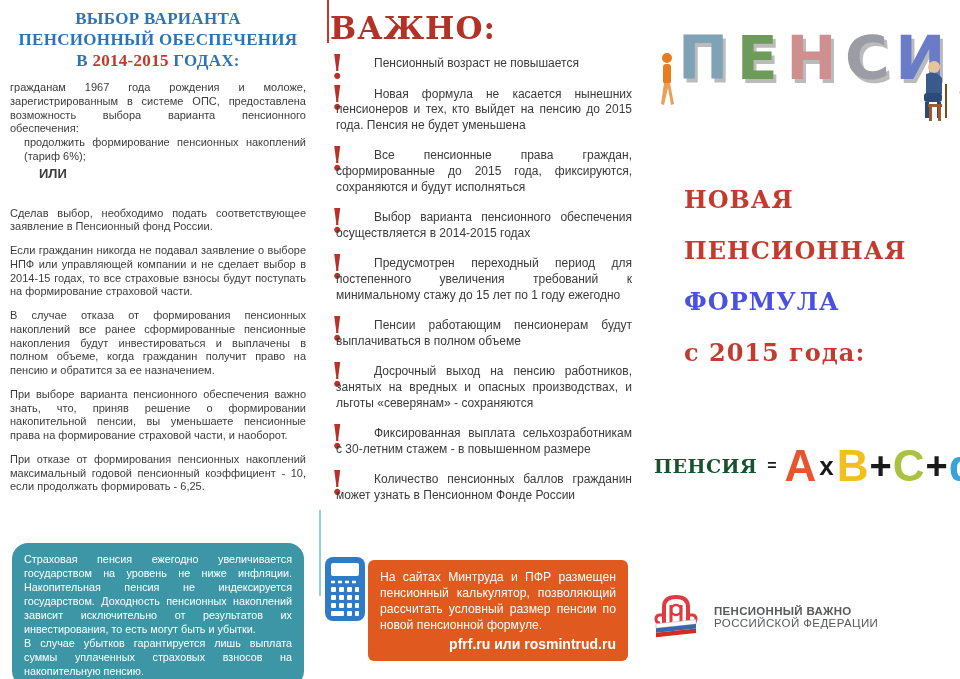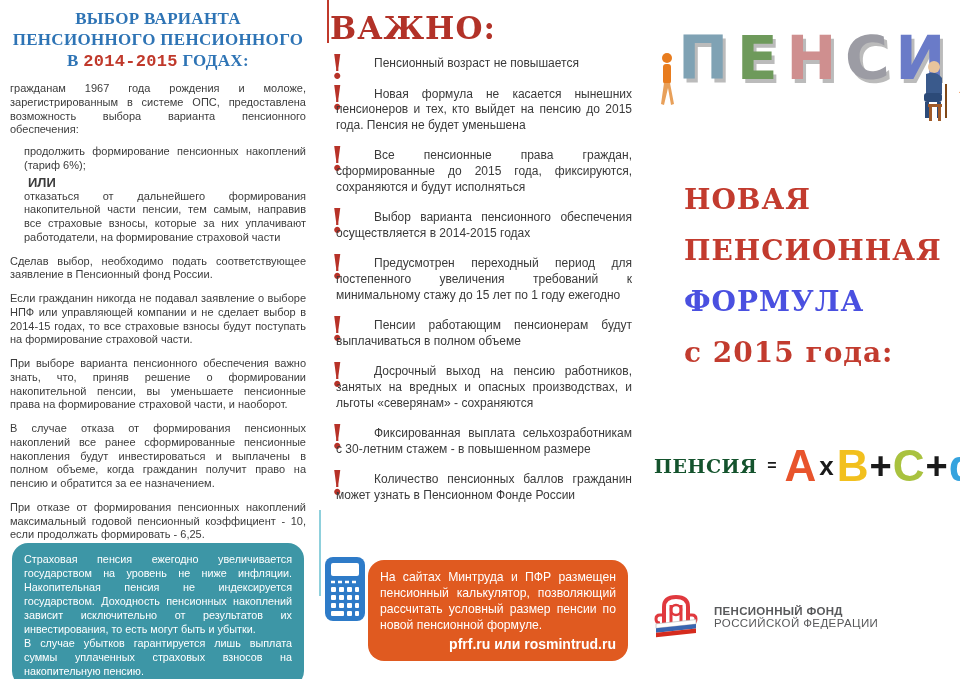--- a/index.html
+++ b/index.html
@@ -6,57 +6,57 @@
   html,body { background:#888; }
   #page {
     position:relative; width:960px; height:679px; background:#ffffff;
     font-family:"Liberation Sans", sans-serif; color:#3c3c3c; overflow:hidden;
     margin:0 auto;
   }
   
   .col-left { position:absolute; left:10px; top:8px; width:296px; height:663px; }
   .l-title { text-align:center; font-family:"Liberation Serif", serif; font-weight:bold;
              font-size:17px; line-height:21px; color:#2e74b5; letter-spacing:.3px; margin-bottom:10px; }
-  .l-title .years { color:#c0392b;font-family:Liberation Mono, monospace; }
+  .l-title .years { color:#c0392b; }
   .body-par { font-size:11px; line-height:1.25; text-align:justify; color:#3c3c3c; margin-bottom:10px; }
-  .intro { margin-bottom:8px; }
+  .intro { margin-bottom:0; }
   .options { margin-left:14px; }
   .opt { font-size:11px; line-height:1.25; text-align:justify; margin-bottom:2px; }
-  .or-word { font-weight:bold; font-size:13px; margin:2px 0 0 4px; }
+  .or-word { font-weight:bold; font-size:13px; margin:2px 0 0 15px; }
   .note-box { position:absolute; left:2px; top:535px; width:292px;
               background:#3d96a6; border-radius:16px; padding:9px 12px;
               color:#fff; font-size:10.8px; line-height:1.3; text-align:justify; }
   
   .col-mid { position:absolute; left:330px; top:8px; width:302px; height:663px; }
   .m-title { font-family:"DejaVu Serif", serif; font-weight:bold;
              font-size:31px; line-height:40px; color:#b23228; letter-spacing:1px; margin-bottom:8px; }
   .item { position:relative; margin-bottom:15px; }
   .item p { font-size:12px; line-height:1.3; text-align:justify; text-indent:38px;
             padding-left:6px; color:#3a3a3a; position:relative; z-index:1; }
   .bang { position:absolute; left:0; top:-5px; z-index:0; color:#b73228;
           font-family:"DejaVu Serif", serif; font-weight:bold; font-size:33px; line-height:1; }
   .info-box { position:absolute; left:38px; top:552px; width:260px;
-              background:#e05a20; border-radius:16px; padding:9px 12px 7px;
+              background:#e05a20; border-radius:6px; padding:9px 12px 7px;
               color:#fff; font-size:12.2px; line-height:1.32; text-align:justify; }
   .info-links { text-align:right; font-weight:bold; font-size:14px; margin-top:2px; }
   .calc-icon { position:absolute; left:-6px; top:548px; }
   
   .col-right { position:absolute; left:652px; top:8px; width:302px; height:663px; }
   .artwork { position:relative; height:120px; white-space:nowrap; }
   .ltr { display:inline-block; font-family:"DejaVu Sans", sans-serif; font-weight:bold;
          font-size:60px; line-height:100px; text-shadow:3px 4px 0 rgba(60,60,60,.35); }
   .ltr-p { color:#7fa2b4; margin-left:26px; }
   .ltr-e { color:#6e9a5b; margin-left:4px; }
   .ltr-n { color:#cf8f8f; margin-left:4px; }
   .ltr-s { color:#9c9ca4; margin-left:4px; transform:rotate(-4deg); }
   .ltr-i { color:#6a7bc8; margin-left:2px; }
   .ltr-ya { color:#ee7623; font-size:80px; margin-left:4px; vertical-align:-14px; text-shadow:none; }
   .fig { position:absolute; }
   .headline { position:absolute; left:32px; top:166px; font-family:"DejaVu Serif", serif;
-              font-weight:bold; font-size:28px; line-height:51px; letter-spacing:1px; }
+              font-weight:bold; font-size:24px; line-height:51px; letter-spacing:1px; }
   .hl-red { color:#c23b2e; } .hl-blue { color:#4a50e0; }
   .formula { position:absolute; left:2px; top:436px; display:flex; align-items:center; }
   .f-label { font-family:"DejaVu Serif", serif; font-weight:bold; font-size:19px;
              color:#14532d; letter-spacing:.5px; }
   .f-eq  { font-weight:bold; font-size:16px; color:#1a1a1a; margin:0 8px 0 10px; }
   .f-big { font-weight:bold; font-size:44px; line-height:44px; }
   .f-a { color:#e8542c; } .f-b { color:#f2c01e; } .f-c { color:#a9c23f; } .f-d { color:#36a3de; }
   .f-mul { font-weight:bold; font-size:26px; color:#1a1a1a; margin:0 3px; }
   .f-plus { font-weight:bold; font-size:38px; color:#1a1a1a; margin:0 1px; }
   .logo { position:absolute; left:2px; top:585px; display:flex; align-items:center; }
@@ -68,37 +68,36 @@
   .fold-teal { position:absolute; left:319px; top:510px; width:2px; height:86px; background:#8fd0dc; }
 </style>
 </head>
 <body>
 
 <div id="page">
 
   <div class="col-left">
     <div class="l-title">
       <div>ВЫБОР ВАРИАНТА</div>
-      <div>ПЕНСИОННОГО ПЕНСИОННОГО</div>
+      <div>ПЕНСИОННЫЙ ОБЕСПЕЧЕНИЯ</div>
       <div>
         <span>В</span>
         <span class="years">2014-2015</span>
         <span>ГОДАХ:</span>
       </div>
     </div>
     <p class="body-par intro">гражданам 1967 года рождения и моложе, зарегистрированным в системе ОПС, предоставлена возможность выбора варианта пенсионного обеспечения:</p>
     <div class="options">
       <p class="opt">продолжить формирование пенсионных накоплений (тариф 6%);</p>
       <p class="or-word">ИЛИ</p>
-      <p class="opt">отказаться от дальнейшего формирования накопительной части пенсии, тем самым, направив все страховые взносы, которые за них уплачивают работодатели, на формирование страховой части</p>
-    </div>
-    <p class="body-par" style="margin-top:10px">Сделав выбор, необходимо подать соответствующее заявление в Пенсионный фонд России.</p>
+    </div>
+    <p class="body-par" style="margin-top:26px">Сделав выбор, необходимо подать соответствующее заявление в Пенсионный фонд России.</p>
     <p class="body-par">Если гражданин никогда не подавал заявление о выборе НПФ или управляющей компании и не сделает выбор в 2014-15 годах, то все страховые взносы будут поступать на формирование страховой части.</p>
+    <p class="body-par">В случае отказа от формирования пенсионных накоплений все ранее сформированные пенсионные накопления будут инвестироваться и выплачены в полном объеме, когда гражданин получит право на пенсию и обратится за ее назначением.</p>
     <p class="body-par">При выборе варианта пенсионного обеспечения важно знать, что, приняв решение о формировании накопительной пенсии, вы уменьшаете пенсионные права на формирование страховой части, и наоборот.</p>
-    <p class="body-par">В случае отказа от формирования пенсионных накоплений все ранее сформированные пенсионные накопления будут инвестироваться и выплачены в полном объеме, когда гражданин получит право на пенсию и обратится за ее назначением.</p>
     <p class="body-par">При отказе от формирования пенсионных накоплений максимальный годовой пенсионный коэффициент - 10, если продолжать формировать - 6,25.</p>
     <div class="note-box">
       <p>Страховая пенсия ежегодно увеличивается государством на уровень не ниже инфляции. Накопительная пенсия не индексируется государством. Доходность пенсионных накоплений зависит исключительно от результатов их инвестирования, то есть могут быть и убытки.</p>
       <p>В случае убытков гарантируется лишь выплата суммы уплаченных страховых взносов на накопительную пенсию.</p>
     </div>
   </div>
 
   <div class="col-mid">
     <div class="m-title">ВАЖНО:</div>
 
@@ -223,21 +222,21 @@
         <line x1="17" y1="12" x2="17" y2="30" stroke="#e0393e" stroke-width="3"></line>
         <line x1="27" y1="12" x2="27" y2="30" stroke="#e0393e" stroke-width="3"></line>
         <circle cx="22" cy="17" r="5" fill="none" stroke="#e0393e" stroke-width="2.5"></circle>
         <g transform="translate(0,31) skewY(-6)">
           <rect x="2" y="0" width="40" height="4.5" fill="#ffffff" stroke="#b0b0b0" stroke-width="0.6"></rect>
           <rect x="2" y="4.5" width="40" height="4.5" fill="#3a66b0"></rect>
           <rect x="2" y="9" width="40" height="4.5" fill="#d52b1e"></rect>
         </g>
       </svg>
       <div class="logo-text">
-        <div class="logo-l1">ПЕНСИОННЫЙ ФОНД</div>
+        <div class="logo-l1">ПЕНСИОННЫЙ ВАЖНО</div>
         <div class="logo-l2">РОССИЙСКОЙ ФЕДЕРАЦИИ</div>
       </div>
     </div>
   </div>
 
   <div class="fold-red"></div>
   <div class="fold-teal"></div>
 </div>
 
 </body></html>

